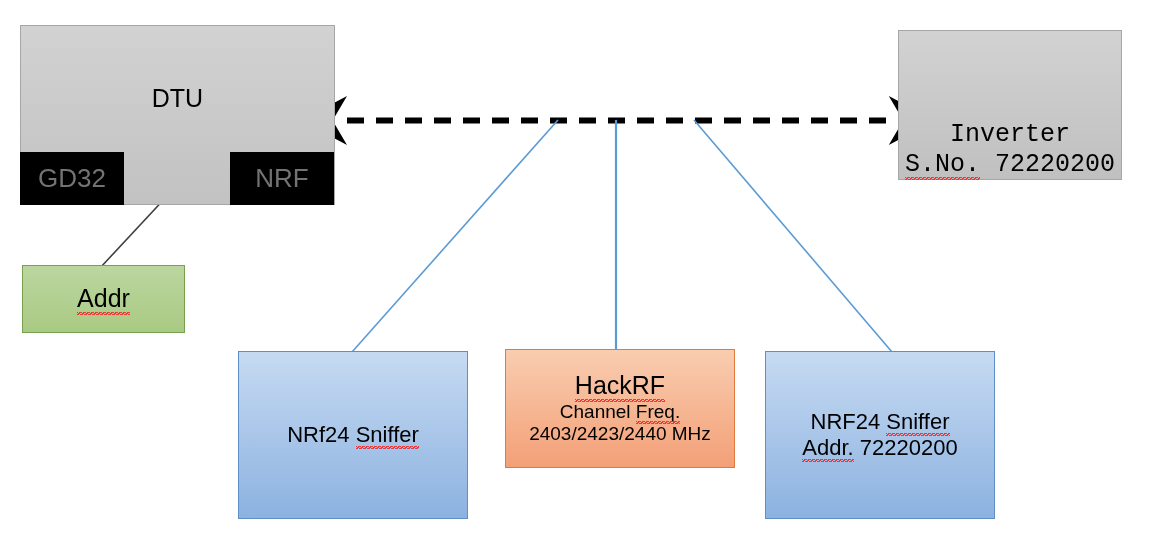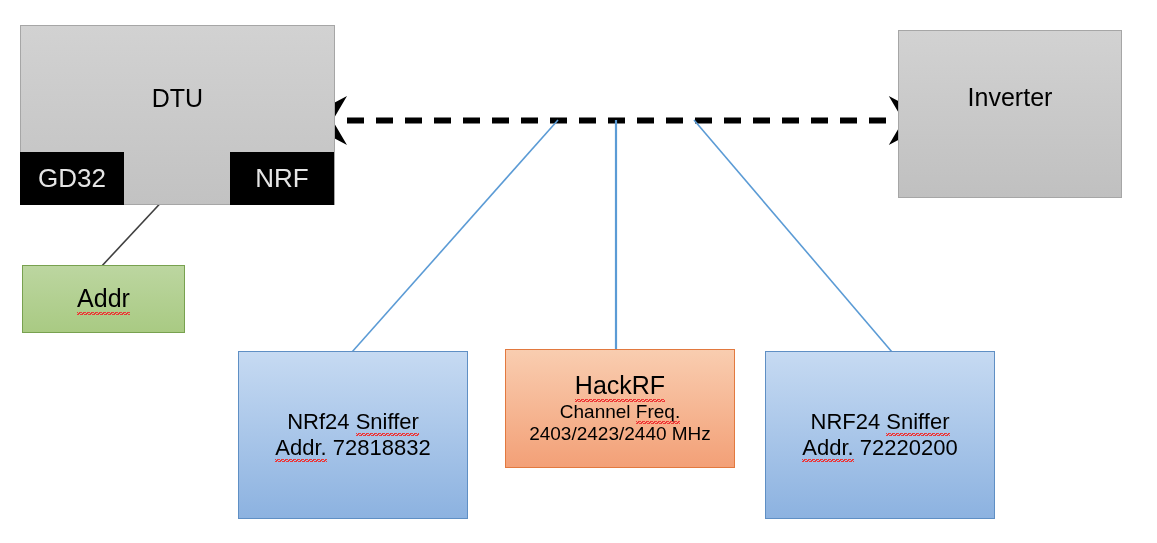--- a/index.html
+++ b/index.html
@@ -40,33 +40,34 @@
     border: 1px solid #a6a6a6;
     justify-content: flex-start;
     padding-top: 58px;
     font-size: 25px;
   }
   
   #inverter-node {
     left: 898px;
     top: 30px;
     width: 224px;
-    height: 168px;
+    height: 150px;
     background: linear-gradient(to bottom, #d2d2d2 0%, #c0c0c0 100%);
     border: 1px solid #a6a6a6;
-    justify-content: space-between;
+    justify-content: flex-end;
     padding-top: 52px;
     font-size: 25px;
+    font-family: Liberation Mono, monospace;
   }
   
   .chip {
     position: absolute;
     box-sizing: border-box;
     background: #000000;
-    color: #e5e5e5;
+    color: #737373;
     display: flex;
     align-items: center;
     justify-content: center;
     font-size: 26px;
     height: 53px;
     width: 104px;
     top: 152px;
   }
   #gd32-chip { left: 20px; }
   #nrf-chip  { left: 230px; align-items: center; }
@@ -176,27 +177,27 @@
   <div class="chip" id="nrf-chip">
     <span>NRF</span>
   </div>
 
   <div class="node" id="logic-node">
     <div class="line1"><span class="sq">Addr</span></div>
   </div>
 
   <div class="node" id="inverter-node">
     <div class="line1">Inverter</div>
+    <div class="line2"><span class="sq">S.No.</span>
+      <span>72220200</span></div>
   </div>
 
   <div class="node bottom-box blue-box" id="sniffer-left-node">
     <div class="line1"><span>NRf24</span>
       <span class="sq">Sniffer</span></div>
-    <div class="line2"><span class="sq">Addr.</span>
-      <span>72818832</span></div>
   </div>
 
   <div class="node" id="hackrf-node">
     <div class="line1"><span class="sq">HackRF</span></div>
     <div class="line2"><span>Channel</span>
       <span class="sq">Freq.</span></div>
     <div class="line3">2403/2423/2440 MHz</div>
   </div>
 
   <div class="node bottom-box blue-box" id="sniffer-right-node">

